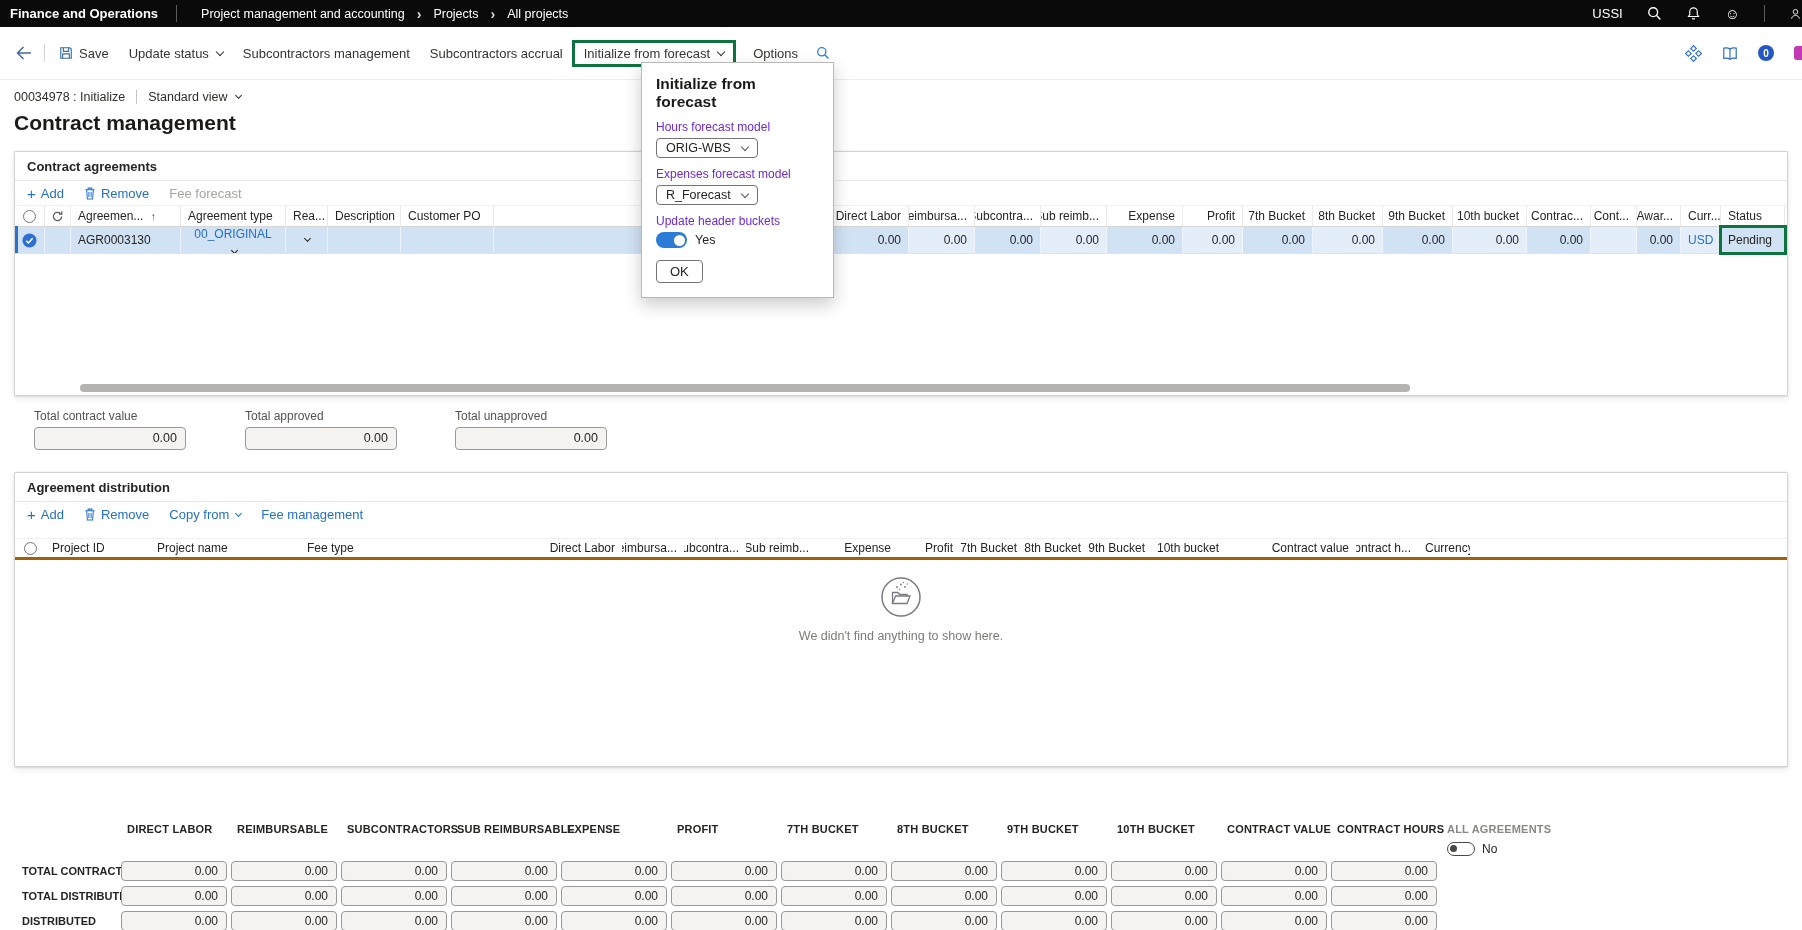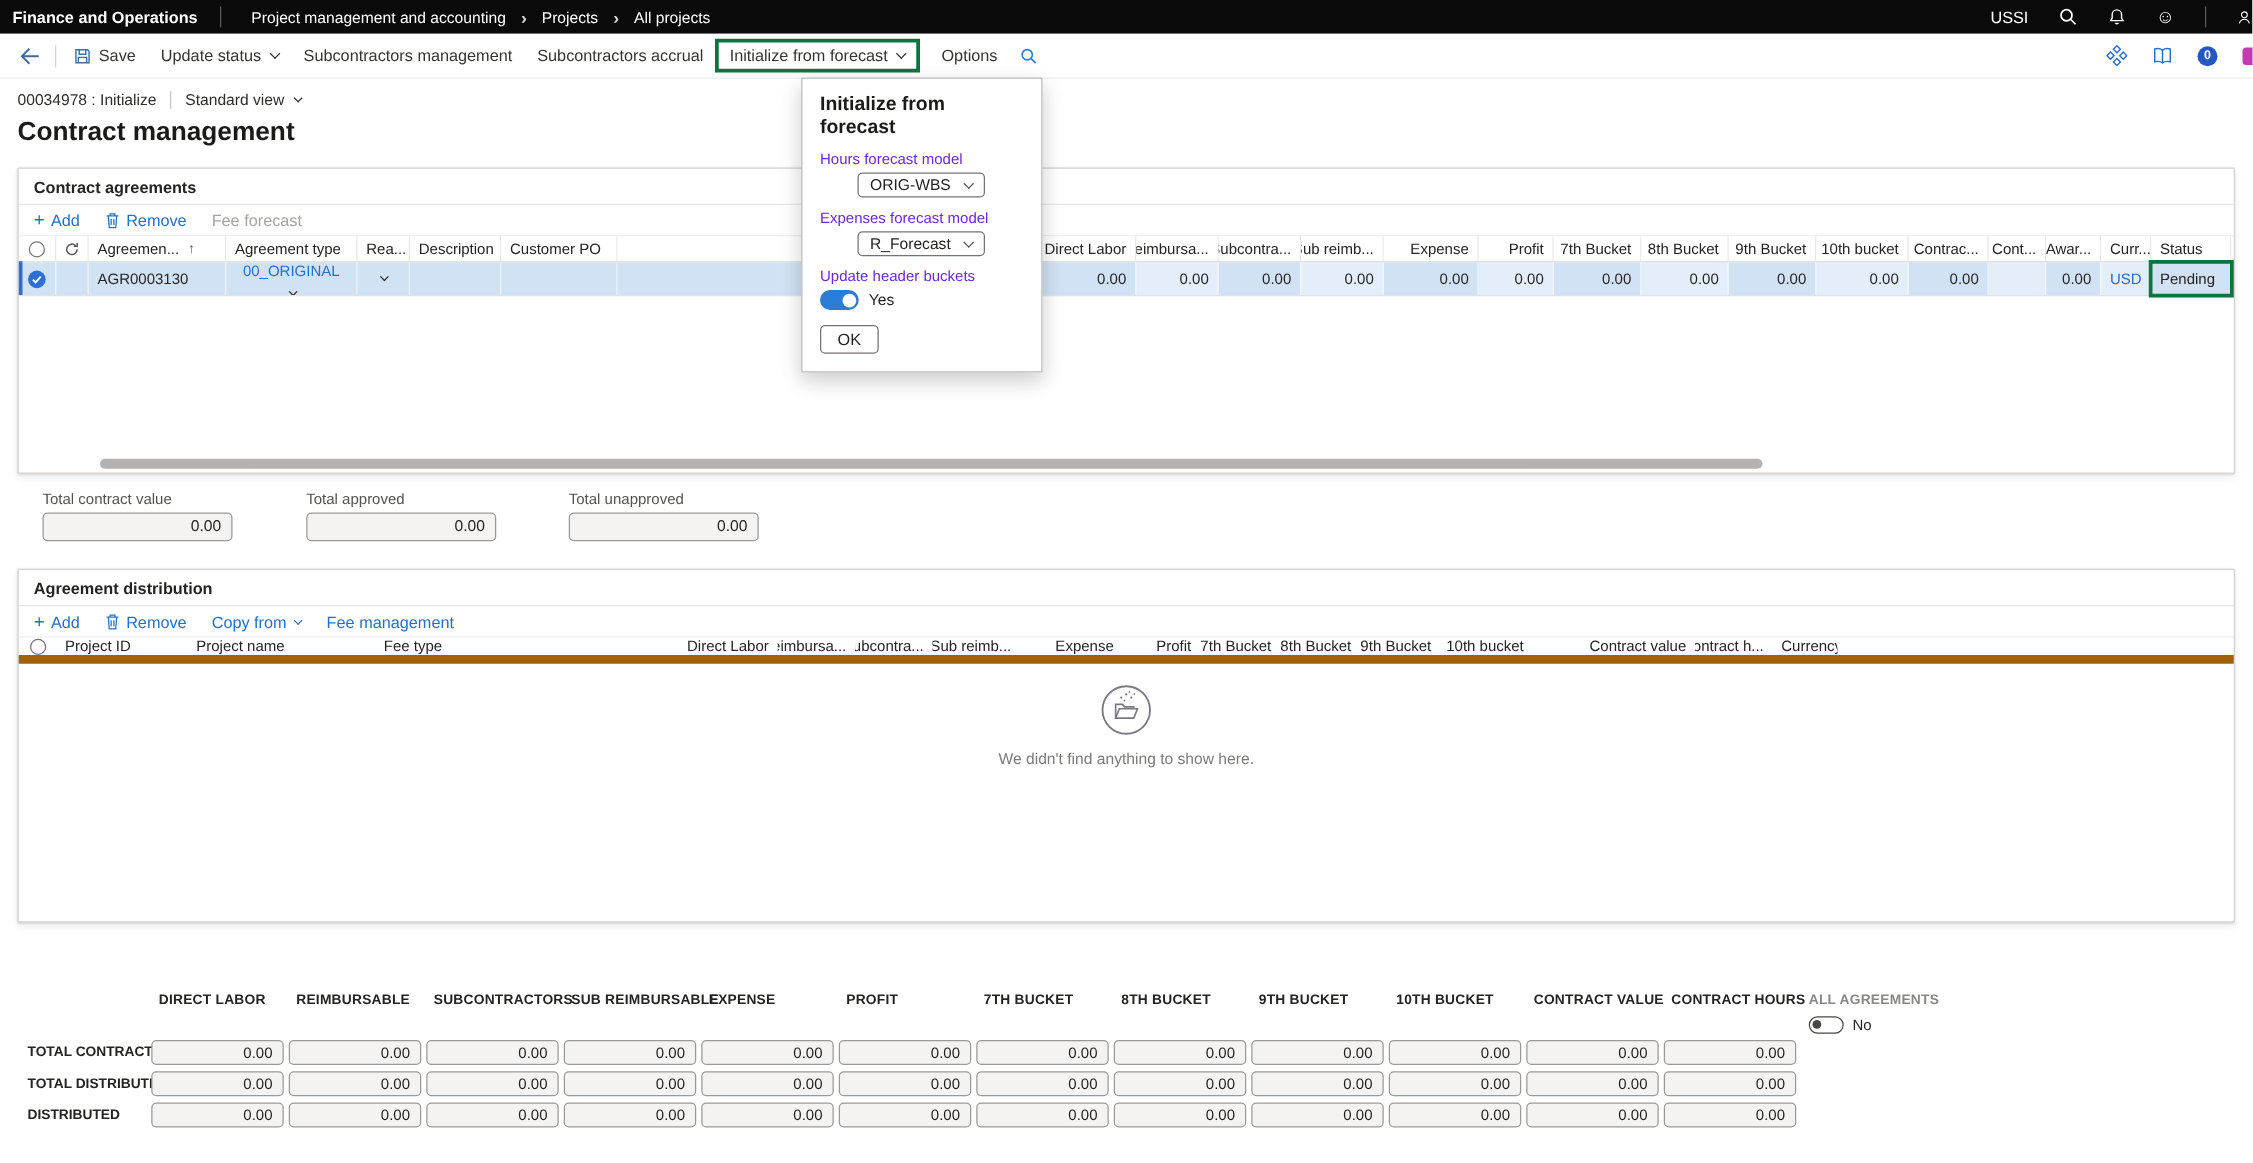--- a/index.html
+++ b/index.html
@@ -15,21 +15,21 @@
   .tb-vline { width:1px; height:17px; background:#5a5a5a; margin-right:24px; }
   .breadcrumb { display:flex; align-items:center; gap:12px; font-size:12.5px; }
   .crumb { cursor:pointer; white-space:nowrap; }
   .crumb-sep { color:#d8d8d8; font-size:14px; font-weight:700; }
   .topbar-right { margin-left:auto; display:flex; align-items:center; gap:24px; padding-right:0; }
   .tb-icon { display:inline-flex; align-items:center; cursor:pointer; color:#fff; }
   .smiley { font-size:15px; line-height:1; }
   .tb-vline2 { width:1px; height:17px; background:#5a5a5a; }
   .tb-cut { width:13px; overflow:hidden; display:inline-flex; }
   
-  .action-pane { height:36px; display:flex; align-items:center; background:#fff; border-bottom:1px solid #ededec; padding:0 8px; color:#35342f; position:relative; }
+  .action-pane { height:53px; display:flex; align-items:center; background:#fff; border-bottom:1px solid #ededec; padding:0 8px; color:#35342f; position:relative; }
   .ap-icon-btn { display:inline-flex; align-items:center; padding:0 8px; cursor:pointer; color:#44699c; }
   .ap-icon-btn.blue { color:#2b7cd6; }
   .ap-divider { width:1px; height:18px; background:#d6d4d2; margin:0 4px; }
   .ap-item { display:inline-flex; align-items:center; gap:6px; padding:0 10px; cursor:pointer; white-space:nowrap; font-size:13px; }
   .annot-box { border:3px solid #0d7440; margin:0 7px; display:inline-flex; align-items:center; }
   .annot-box .ap-item { padding:3px 9px; }
   .ap-right { position:absolute; right:0; top:0; height:100%; display:flex; align-items:center; gap:20px; padding-right:4px; }
   .badge-wrap { position:relative; display:inline-flex; }
   .badge-circle { background:#2456c4; color:#fff; width:16px; height:16px; border-radius:50%; font-size:10px; display:flex; align-items:center; justify-content:center; font-weight:700; }
   .badge-stem { position:absolute; left:-4px; top:5px; width:8px; height:12px; border:1.4px solid #2456c4; border-radius:3px; background:#fff; z-index:-1; }
@@ -93,21 +93,21 @@
   
   .toggle-on { width:31px; height:16px; background:#2b7cd6; border-radius:9px; position:relative; display:inline-block; cursor:pointer; }
   .toggle-on::after { content:''; position:absolute; right:2.5px; top:2.5px; width:11px; height:11px; border-radius:50%; background:#fff; }
   .toggle-off { width:28px; height:14px; border:1.6px solid #4a4845; border-radius:8px; position:relative; display:inline-block; cursor:pointer; background:#fff; }
   .toggle-off::after { content:''; position:absolute; left:2px; top:1.8px; width:7px; height:7px; border-radius:50%; background:#4a4845; }
   
   .flyout { position:absolute; left:501px; top:62px; width:193px; background:#fff; border:1px solid #bbb9b7;
             box-shadow:0 7px 16px rgba(0,0,0,.2); padding:12px 14px 14px; z-index:60; }
   .fly-title { font-size:15.5px; font-weight:700; color:#1b1a19; margin-bottom:4px; }
   .fly-label { font-size:12px; color:#6d28d9; margin:9px 0 4px; }
-  .combo { display:inline-flex; align-items:center; gap:9px; border:1px solid #757371; border-radius:4px; padding:2px 9px; font-size:12.5px; cursor:pointer; color:#252423;margin-left:30px; }
+  .combo { display:inline-flex; align-items:center; gap:9px; border:1px solid #757371; border-radius:4px; padding:2px 9px; font-size:12.5px; cursor:pointer; color:#252423; }
   .combo .chev { color:#5a5856; }
   .fly-toggle-row { display:flex; align-items:center; gap:8px; margin:4px 0 12px; font-size:12.5px; }
   .ok-btn { font-family:inherit; font-size:13px; color:#252423; background:#fff; border:1px solid #757371; border-radius:4px; padding:3px 13px; cursor:pointer; }
 </style>
 </head>
 <body>
 
 <div class="topbar">
   <span class="app-name">Finance and Operations</span>
   <span class="tb-vline"></span>
@@ -422,21 +422,21 @@
         <span>Remove</span>
       </span>
     <span class="tb-link">
         <span>Copy from</span>
         <span class="chev sm"></span>
       </span>
     <span class="tb-link">
         <span>Fee management</span>
       </span>
   </div>
-  <div class="grid-hrow" id="dist-headrow" style="border-bottom:7px solid #a16207;">
+  <div class="grid-hrow" id="dist-headrow" style="border-bottom:3px solid #a16207;margin-top:12px;">
       <div class="gh-cell w30 cc noline">
         <span class="sel-circle"></span>
       </div>
       <div class="gh-cell noline" style="width: 105px;">Project ID</div>
       <div class="gh-cell noline" style="width: 150px;">Project name</div>
       <div class="gh-cell noline" style="width: 240px;">Fee type</div>
       <div class="gh-cell noline ar" style="width: 82px;">Direct Labor</div>
       <div class="gh-cell noline ar" style="width: 62px;">Reimbursa...</div>
       <div class="gh-cell noline ar" style="width: 62px;">Subcontra...</div>
       <div class="gh-cell noline ar" style="width: 70px;">Sub reimb...</div>

